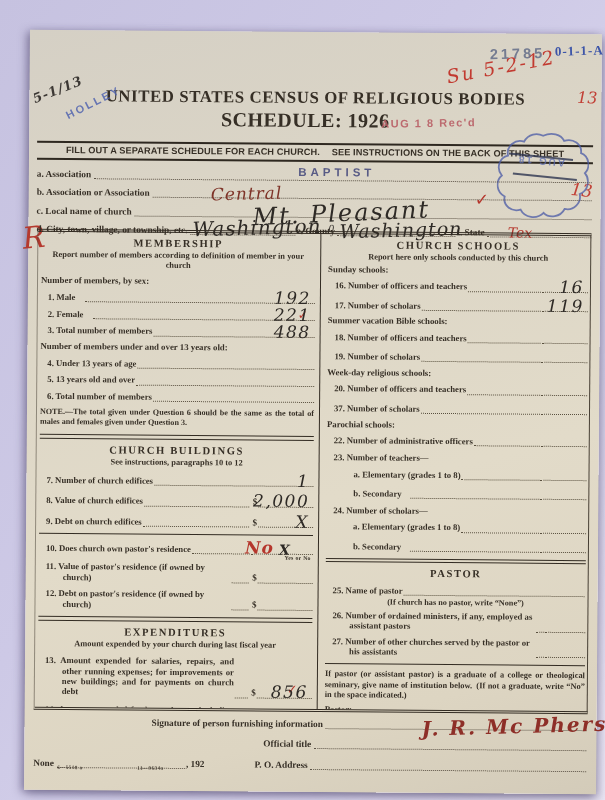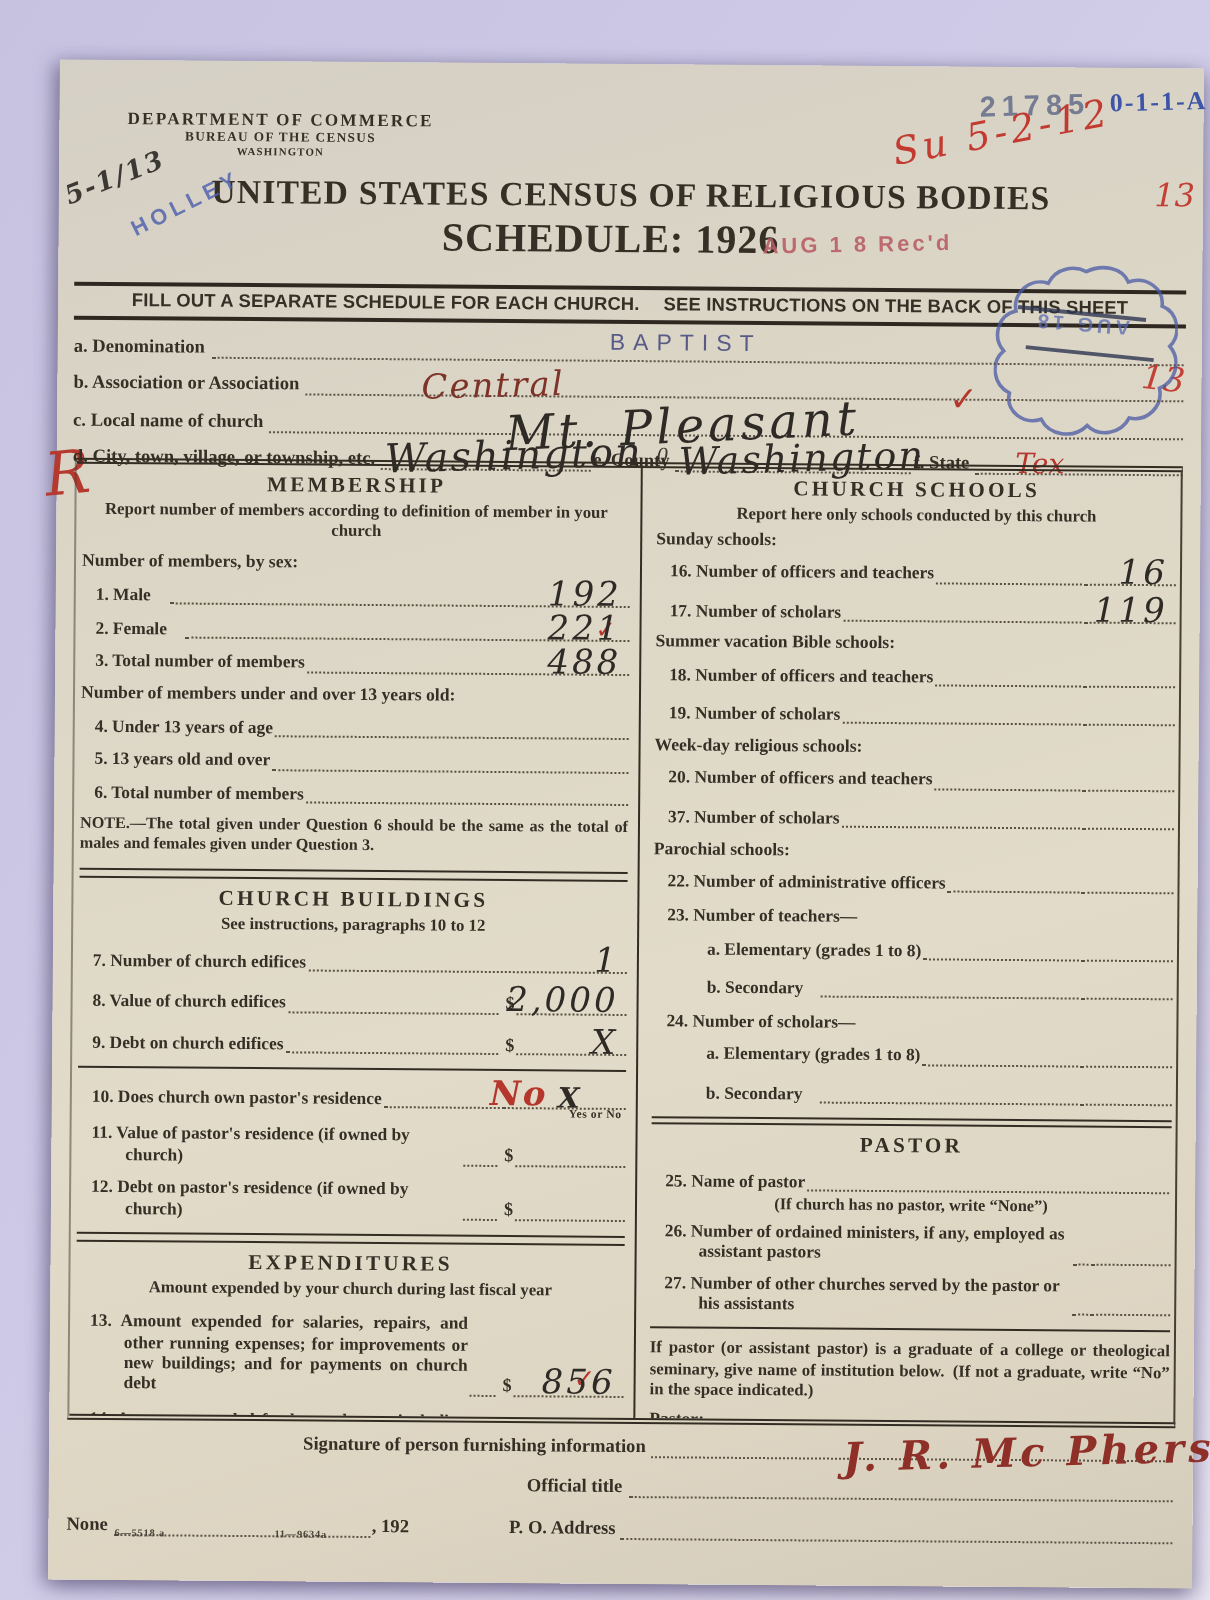--- a/index.html
+++ b/index.html
@@ -26,21 +26,21 @@
   .banner { position:absolute; left:8px; right:8px; top:111px; border-top:2.6px solid #2e2820; border-bottom:2.6px solid #2e2820;
     padding:2px 0 3px; text-align:center; font-family:"Liberation Sans",sans-serif; font-weight:bold; font-size:9.2px; letter-spacing:.1px; white-space:nowrap; }
   
   .fields { position:absolute; left:8px; right:8px; top:131px; font-size:9.3px; font-weight:bold; }
   .frow { display:flex; align-items:flex-end; margin-top:7.2px; }
   .fl { white-space:nowrap; padding-right:2px; }
   .ld { flex:1; border-bottom:1.4px dotted #5c5346; height:10px; position:relative; margin:0 1px; }
   .ldfix { border-bottom:1.4px dotted #5c5346; height:10px; position:relative; margin:0 1px; }
   .hw { font-family:"DejaVu Serif",serif; font-style:italic; font-weight:normal; color:#2e2a26; position:absolute; white-space:nowrap; }
   .stamp-bap { position:absolute; left:41%; bottom:2px; color:#474b7d; font-family:"Liberation Sans",sans-serif;
-    font-weight:normal; font-size:11.5px; letter-spacing:4px; opacity:.88; }
+    font-weight:bold; font-size:11.5px; letter-spacing:4px; opacity:.88; }
   .v-central { left:58px; bottom:-6px; font-size:17px; color:#7e3328; letter-spacing:1px; transform:rotate(-2deg); }
   .v-church  { left:118px; bottom:-10px; font-size:24px; letter-spacing:2px; transform:rotate(-3deg); z-index:3; }
   .v-city    { left:2px;  bottom:-5px; font-size:20px; letter-spacing:1px; transform:rotate(-2deg); }
   .v-county  { left:2px;  bottom:-5px; font-size:19px; letter-spacing:1px; transform:rotate(-2deg); }
   .v-state   { left:20px;  bottom:-4px; font-size:14px; color:#b5362c; }
   
   .cols { position:absolute; left:9px; right:9px; top:199px; bottom:80px; display:flex;
     border-top:3.4px double #332c23; border-bottom:3.4px double #332c23;
     border-left:1.2px solid #47403487; border-right:1.2px solid #473f34; overflow:hidden; }
   .colL { width:274px; border-right:1.3px solid #332c23; padding:0 5px 0 3px; }
@@ -91,25 +91,20 @@
   .m-stray0 { left:300px; top:190px; color:#3c3834; font-size:11px; font-style:italic; }
   .m-cloud { left:468px; top:96px; }
   .cloud-txt { position:absolute; left:20px; top:26px; color:#5a6bb0; font-family:"Liberation Sans",sans-serif;
     font-weight:bold; font-size:10px; letter-spacing:2px; transform:rotate(184deg); opacity:.75; }
 </style>
 </head>
 <body>
 
 <div class="paper">
 
-  <div class="hdr-left">
-    <div class="dept">DEPARTMENT OF COMMERCE</div>
-    <div class="bureau">BUREAU OF THE CENSUS</div>
-    <div class="washdc">WASHINGTON</div>
-  </div>
   <div class="title">UNITED STATES CENSUS OF RELIGIOUS BODIES</div>
   <div class="schedule">SCHEDULE: 1926</div>
   <div class="recd-stamp">AUG 1 8 Rec'd</div>
   <div class="banner">FILL OUT A SEPARATE SCHEDULE FOR EACH CHURCH.  SEE INSTRUCTIONS ON THE BACK OF THIS SHEET</div>
 
   <div class="mark m-fraction">5-1/13</div>
   <div class="mark m-holley">HOLLEY</div>
   <div class="mark m-serial">21785</div>
   <div class="mark m-code">0-1-1-A</div>
   <div class="mark m-redscript">Su 5-2-12</div>
@@ -124,21 +119,21 @@
     <svg width="92" height="92" viewBox="0 0 92 92">
       <path d="M46 6 C54 2 64 4 67 11 C76 8 85 14 84 23 C92 26 94 37 88 43 C94 50 91 61 83 64 C85 73 77 81 68 79 C64 87 53 89 47 83 C40 90 28 88 24 80 C15 83 6 76 8 67 C0 63 -2 52 5 46 C-1 39 2 28 11 26 C9 17 18 9 27 12 C31 4 40 3 46 6 Z" fill="none" stroke="#4a5aa5" stroke-width="1.8" opacity="0.75"></path>
       <line x1="12" y1="24" x2="76" y2="30" stroke="#2e3550" stroke-width="2" opacity="0.8"></line>
       <line x1="16" y1="44" x2="80" y2="50" stroke="#2e3550" stroke-width="2" opacity="0.8"></line>
     </svg>
     <div class="cloud-txt">AUG 18</div>
   </div>
 
   <div class="fields">
     <div class="frow">
-      <span class="fl">a. Denomination</span>
+      <span class="fl">a. Association</span>
       <span class="ld">
         <span class="stamp-bap">BAPTIST</span>
       </span>
     </div>
     <div class="frow">
       <span class="fl">b. Association or Association</span>
       <span class="ld">
         <span class="hw v-central">Central</span>
       </span>
     </div>

